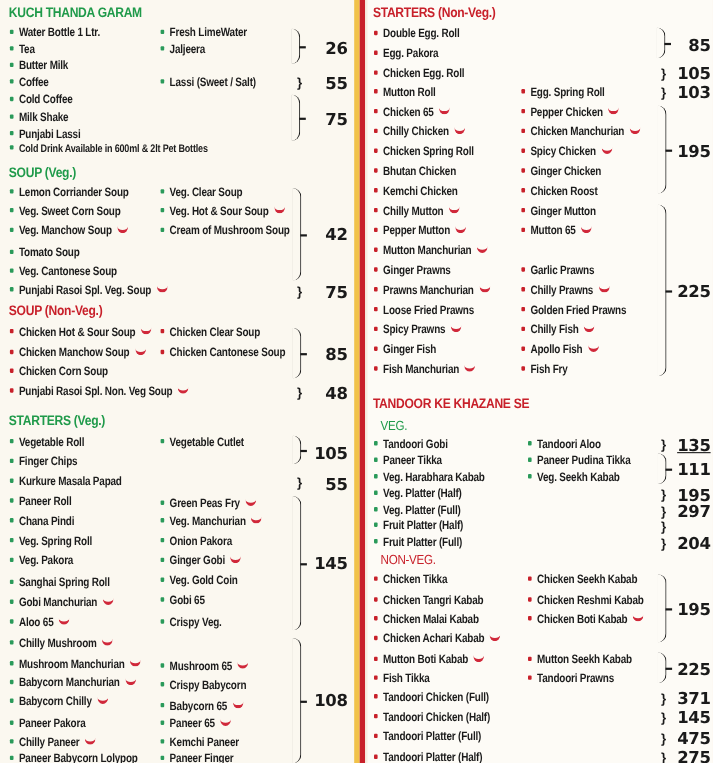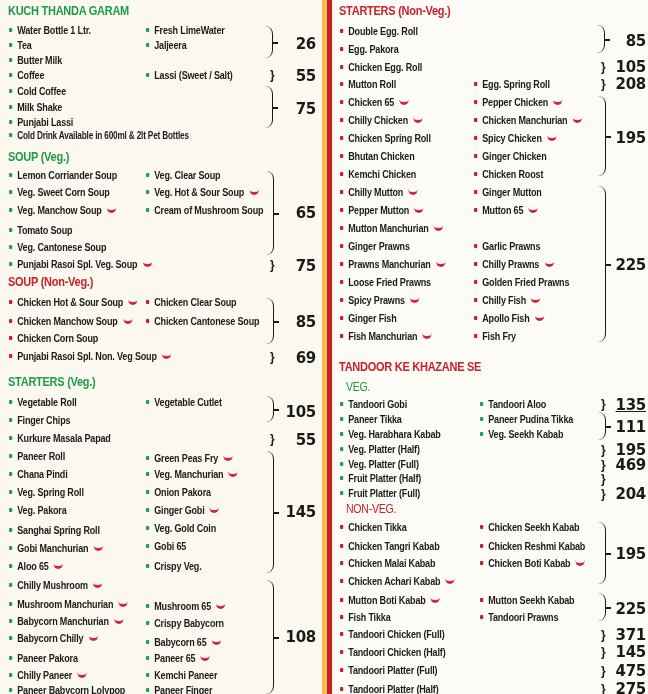--- a/index.html
+++ b/index.html
@@ -85,35 +85,35 @@
 <div class="item" style="left:9px;top:169px;">Lemon Corriander Soup</div>
 <div class="item" style="left:146px;top:169px;">Veg. Clear Soup</div>
 <div class="item" style="left:9px;top:186px;">Veg. Sweet Corn Soup</div>
 <div class="item" style="left:146px;top:186px;"><span>Veg. Hot &amp; Sour Soup</span><span class="chili"></span></div>
 <div class="item" style="left:9px;top:204px;"><span>Veg. Manchow Soup</span><span class="chili"></span></div>
 <div class="item" style="left:146px;top:204px;">Cream of Mushroom Soup</div>
 <div class="item" style="left:9px;top:224px;">Tomato Soup</div>
 <div class="item" style="left:9px;top:241px;">Veg. Cantonese Soup</div>
 <div class="item" style="left:9px;top:258px;"><span>Punjabi Rasoi Spl. Veg. Soup</span><span class="chili"></span></div>
 <div class="brace" style="left:266px;top:171px;height:84px;"></div>
-<div class="price" style="left:282px;top:204px;width:34px;">65</div>
+<div class="price" style="left:282px;top:204px;width:34px;">42</div>
 <div class="mini" style="left:270px;top:258px;">}</div>
 <div class="price" style="left:282px;top:257px;width:34px;">75</div>
 
 <div class="head red" style="left:8px;top:275px;">SOUP (Non-Veg.)</div>
 <div class="item nv" style="left:9px;top:296px;"><span>Chicken Hot &amp; Sour Soup</span><span class="chili"></span></div>
 <div class="item nv" style="left:146px;top:296px;">Chicken Clear Soup</div>
 <div class="item nv" style="left:9px;top:315px;"><span>Chicken Manchow Soup</span><span class="chili"></span></div>
 <div class="item nv" style="left:146px;top:315px;">Chicken Cantonese Soup</div>
 <div class="item nv" style="left:9px;top:332px;">Chicken Corn Soup</div>
 <div class="item nv" style="left:9px;top:350px;"><span>Punjabi Rasoi Spl. Non. Veg Soup</span><span class="chili"></span></div>
 <div class="brace" style="left:266px;top:298px;height:46px;"></div>
 <div class="price" style="left:282px;top:313px;width:34px;">85</div>
 <div class="mini" style="left:270px;top:350px;">}</div>
-<div class="price" style="left:282px;top:349px;width:34px;">69</div>
+<div class="price" style="left:282px;top:349px;width:34px;">48</div>
 
 <div class="head green" style="left:8px;top:375px;">STARTERS (Veg.)</div>
 <div class="item" style="left:9px;top:396px;">Vegetable Roll</div>
 <div class="item" style="left:146px;top:396px;">Vegetable Cutlet</div>
 <div class="item" style="left:9px;top:414px;">Finger Chips</div>
 <div class="item" style="left:9px;top:432px;">Kurkure Masala Papad</div>
 <div class="brace" style="left:266px;top:396px;height:26px;"></div>
 <div class="price" style="left:282px;top:403px;width:34px;">105</div>
 <div class="mini" style="left:270px;top:432px;">}</div>
 <div class="price" style="left:282px;top:431px;width:34px;">55</div>
@@ -155,21 +155,21 @@
 <div class="item nv" style="left:340px;top:25px;">Double Egg. Roll</div>
 <div class="item nv" style="left:340px;top:43px;">Egg. Pakora</div>
 <div class="brace" style="left:597px;top:25px;height:28px;"></div>
 <div class="price" style="left:612px;top:32px;width:34px;">85</div>
 <div class="item nv" style="left:340px;top:61px;">Chicken Egg. Roll</div>
 <div class="mini" style="left:601px;top:60px;">}</div>
 <div class="price" style="left:612px;top:58px;width:34px;">105</div>
 <div class="item nv" style="left:340px;top:78px;">Mutton Roll</div>
 <div class="item nv" style="left:474px;top:78px;">Egg. Spring Roll</div>
 <div class="mini" style="left:601px;top:77px;">}</div>
-<div class="price" style="left:612px;top:75px;width:34px;">208</div>
+<div class="price" style="left:612px;top:75px;width:34px;">103</div>
 
 <div class="item nv" style="left:340px;top:96px;"><span>Chicken 65</span><span class="chili"></span></div>
 <div class="item nv" style="left:474px;top:96px;"><span>Pepper Chicken</span><span class="chili"></span></div>
 <div class="item nv" style="left:340px;top:114px;"><span>Chilly Chicken</span><span class="chili"></span></div>
 <div class="item nv" style="left:474px;top:114px;"><span>Chicken Manchurian</span><span class="chili"></span></div>
 <div class="item nv" style="left:340px;top:132px;">Chicken Spring Roll</div>
 <div class="item nv" style="left:474px;top:132px;"><span>Spicy Chicken</span><span class="chili"></span></div>
 <div class="item nv" style="left:340px;top:150px;">Bhutan Chicken</div>
 <div class="item nv" style="left:474px;top:150px;">Ginger Chicken</div>
 <div class="item nv" style="left:340px;top:168px;">Kemchi Chicken</div>
@@ -207,21 +207,21 @@
 <div class="item" style="left:480px;top:413px;">Paneer Pudina Tikka</div>
 <div class="item" style="left:340px;top:428px;">Veg. Harabhara Kabab</div>
 <div class="item" style="left:480px;top:428px;">Veg. Seekh Kabab</div>
 <div class="brace" style="left:598px;top:412px;height:28px;"></div>
 <div class="price" style="left:612px;top:418px;width:34px;">111</div>
 <div class="item" style="left:340px;top:443px;">Veg. Platter (Half)</div>
 <div class="mini" style="left:601px;top:443px;">}</div>
 <div class="price" style="left:612px;top:441px;width:34px;">195</div>
 <div class="item" style="left:340px;top:458px;">Veg. Platter (Full)</div>
 <div class="mini" style="left:601px;top:458px;">}</div>
-<div class="price" style="left:612px;top:456px;width:34px;">469</div>
+<div class="price" style="left:612px;top:456px;width:34px;">297</div>
 <div class="item" style="left:340px;top:472px;">Fruit Platter (Half)</div>
 <div class="mini" style="left:601px;top:472px;">}</div>
 <div class="price" style="left:612px;top:470px;width:34px;margin-left:32px;">255</div>
 <div class="item" style="left:340px;top:487px;">Fruit Platter (Full)</div>
 <div class="mini" style="left:601px;top:487px;">}</div>
 <div class="price" style="left:612px;top:485px;width:34px;">204</div>
 
 <div class="head red sub" style="left:346px;top:502px;">NON-VEG.</div>
 <div class="item nv" style="left:340px;top:521px;">Chicken Tikka</div>
 <div class="item nv" style="left:480px;top:521px;">Chicken Seekh Kabab</div>

